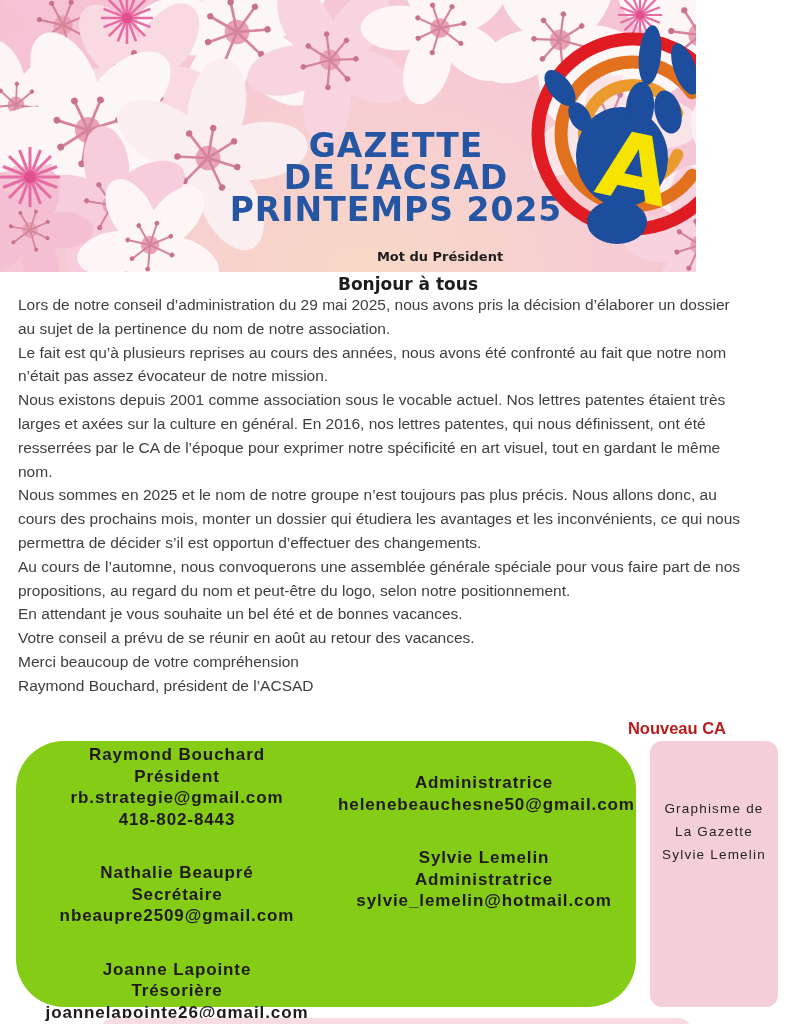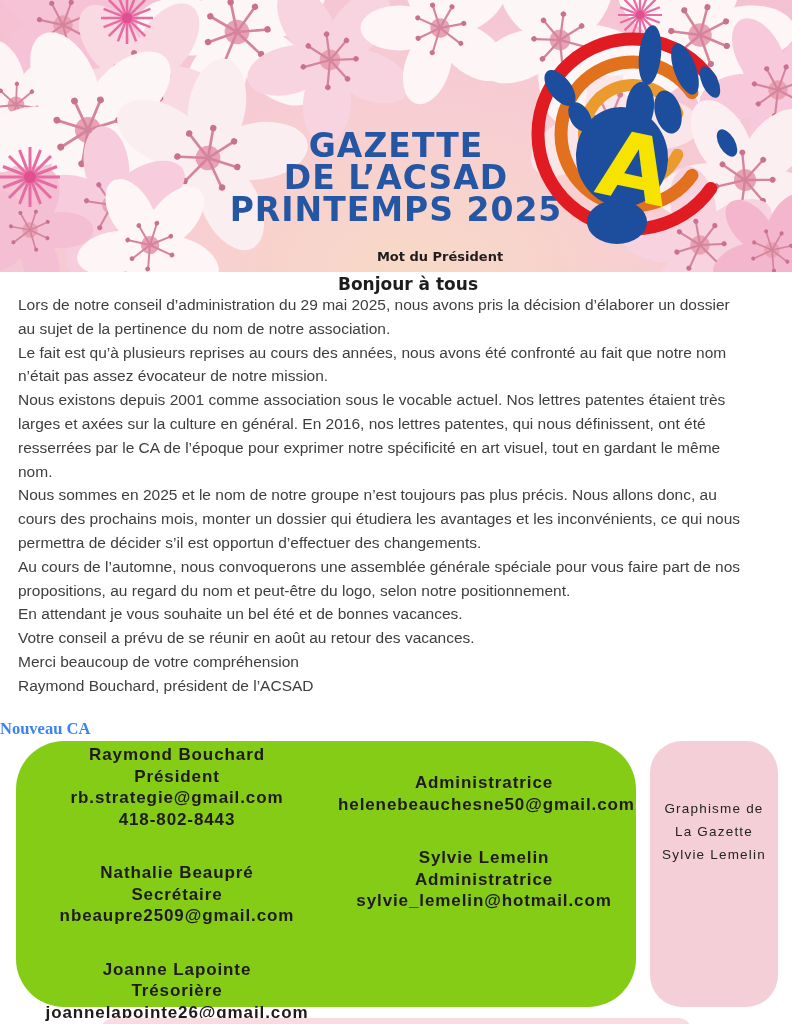--- a/index.html
+++ b/index.html
@@ -1,51 +1,51 @@
 <!DOCTYPE html>
 <html><head>
 <meta charset="utf-8">
 <style>
   html,body{margin:0;padding:0;background:#ffffff;}
   .page{position:relative;width:792px;height:1024px;background:#ffffff;overflow:hidden;
         font-family:"Liberation Sans",sans-serif;}
 
   
-  .header{position:absolute;left:0;top:0;width:792px;height:272px;
+  .header{position:absolute;left:0;top:0;width:696px;height:272px;
           background:radial-gradient(ellipse at 52% 100%, #f8d9c6 0%, #f7ced2 42%, #f5c5d5 75%, #f4c0d2 100%);
           overflow:hidden;}
   .flowers{position:absolute;left:0;top:0;width:792px;height:272px;}
   .masthead{position:absolute;left:0;top:130px;width:792px;text-align:center;
             font-family:"DejaVu Sans",sans-serif;font-weight:bold;font-size:33px;line-height:32px;
             letter-spacing:1px;color:#2456a4;}
   .section-label{position:absolute;left:0;top:249px;width:792px;text-align:center;
                  font-family:"DejaVu Sans",sans-serif;font-weight:bold;font-size:13px;color:#1d1d1d;padding-left:44px;}
   .logo{position:absolute;left:520px;top:12px;width:245px;height:238px;}
 
   
   .greeting{position:absolute;left:12px;top:274px;width:792px;text-align:center;
             font-family:"DejaVu Sans",sans-serif;font-weight:bold;font-size:17px;color:#1d1d1d;}
   .body-lines{position:absolute;left:18px;top:293px;width:770px;
               font-size:15.5px;line-height:23.8px;color:#3e3e3e;}
   .body-lines .line{white-space:nowrap;}
 
   
-  .board-heading{position:absolute;left:0;top:719px;width:726px;text-align:left;
-                 font-family:Liberation Serif, serif;font-weight:bold;font-size:16.5px;color:#3b82f6;}
+  .board-heading{position:absolute;left:0;top:719px;width:726px;text-align:right;
+                 font-family:Liberation Sans, sans-serif;font-weight:bold;font-size:16.5px;color:#b91c1c;}
   .board-box{position:absolute;left:16px;top:741px;width:620px;height:266px;
              background:#84cc16;border-radius:48px;}
   .board-col{position:absolute;text-align:center;font-weight:bold;font-size:17px;
              letter-spacing:0.9px;line-height:21.5px;color:#201a1c;}
   .board-col .line{white-space:nowrap;}
   .col-left{left:8px;top:3px;width:306px;}
   .col-right{left:322px;top:31px;width:292px;}
   .board-col .entry + .entry{margin-top:32px;}
 
   .credits-box{position:absolute;left:650px;top:741px;width:128px;height:266px;
-               background:#f5cfd7;border-radius:32px;text-align:center;
+               background:#f5cfd7;border-radius:12px;text-align:center;
                font-size:13.5px;letter-spacing:1.2px;line-height:23px;color:#242424;
                padding-top:56px;box-sizing:border-box;}
   .credits-box .entry + .entry{margin-top:22px;}
   .credits-box .line{white-space:nowrap;}
 
   .bottom-sliver{position:absolute;left:100px;top:1018px;width:592px;height:28px;
                  background:#f8dce2;border-radius:14px;}
 </style>
 </head>
 <body>

